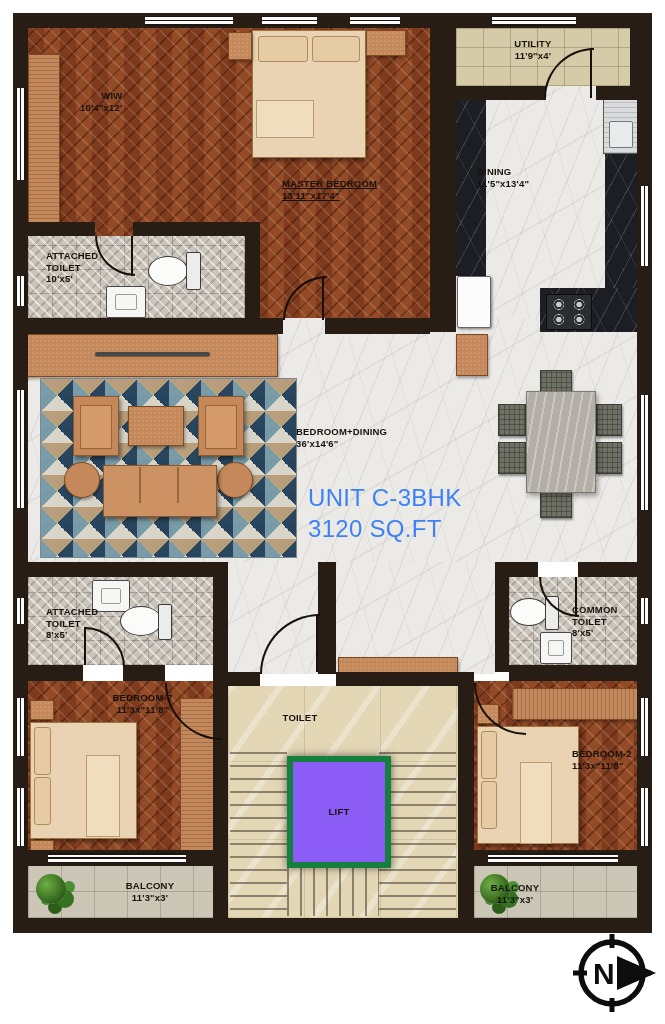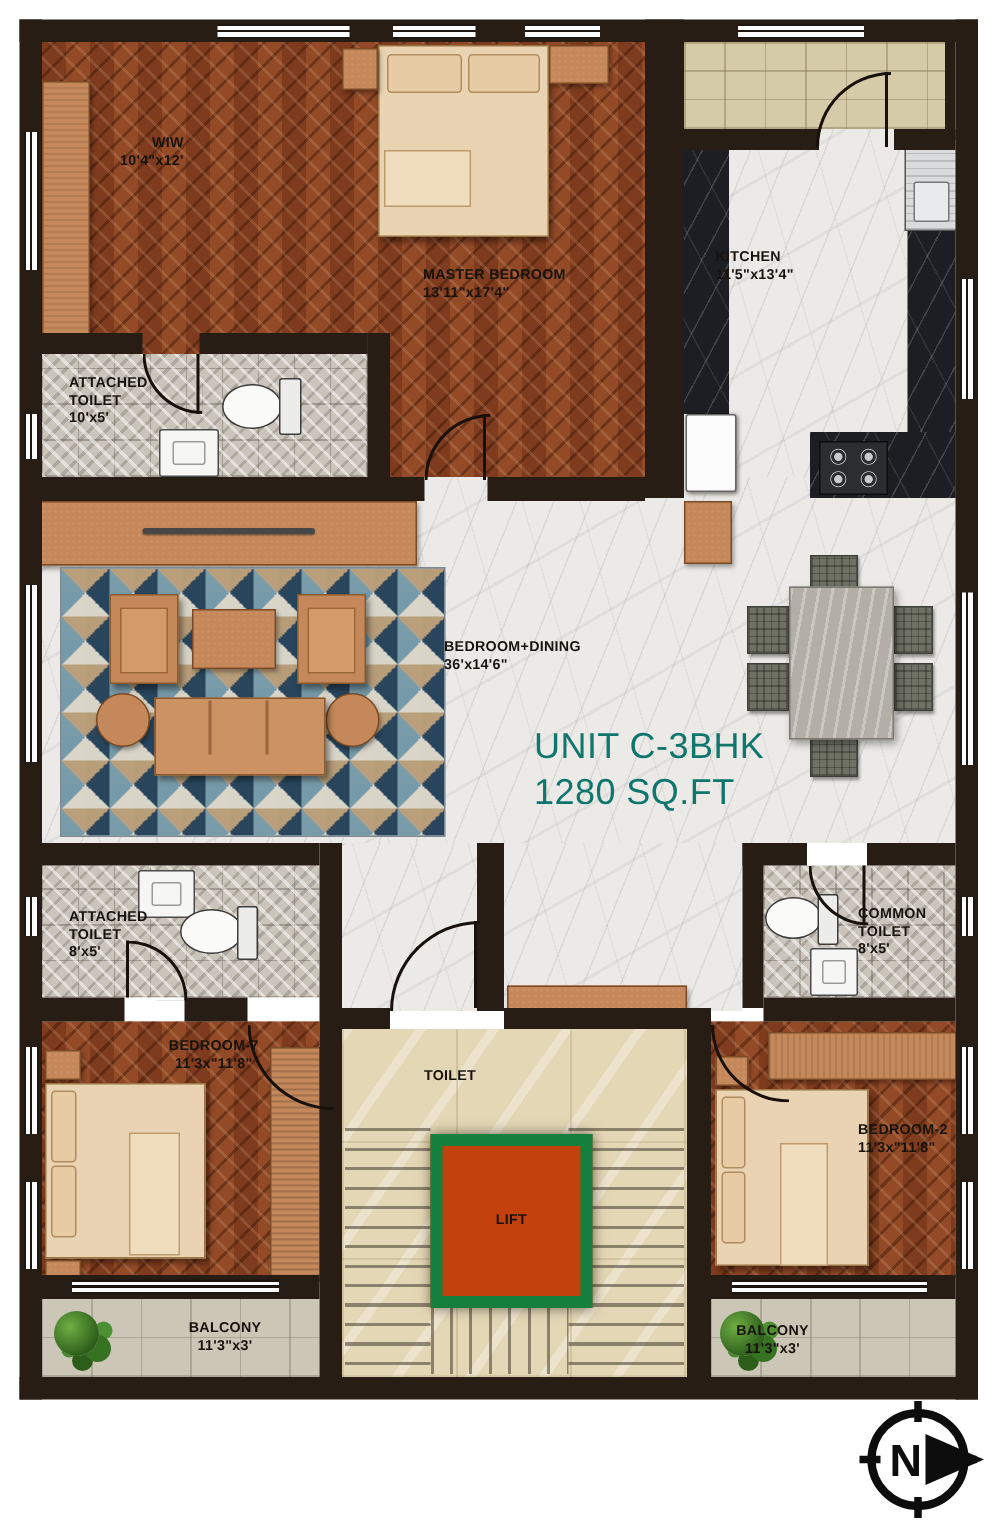--- a/index.html
+++ b/index.html
@@ -43,21 +43,21 @@
   .arc{position:absolute;border:0 solid #17100b;}
   .arc-tl{border-top:2px solid #17100b;border-left:2px solid #17100b;border-radius:100% 0 0 0;}
   .arc-tr{border-top:2px solid #17100b;border-right:2px solid #17100b;border-radius:0 100% 0 0;}
   .arc-bl{border-bottom:2px solid #17100b;border-left:2px solid #17100b;border-radius:0 0 0 100%;}
   .leaf{position:absolute;background:#17100b;}
   .lbl{position:absolute;color:#17120c;font-weight:bold;font-size:9.5px;line-height:11.5px;letter-spacing:.2px;white-space:nowrap;}
   .lbl span{display:block;}
   .wrap{white-space:normal;}
   .center{text-align:center;}
   .right{}
-  .big{position:absolute;color:#0f766e;font-size:24px;line-height:31px;letter-spacing:.3px;margin-left:48px;}
+  .big{position:absolute;color:#3b82f6;font-size:24px;line-height:31px;letter-spacing:.3px;}
   .big span{display:block;}
   .wc-bowl{position:absolute;background:#fbfbf9;border:1.5px solid #3c3c3c;border-radius:50%;}
   .wc-tank{position:absolute;background:#ececea;border:1.5px solid #3c3c3c;border-radius:2px;}
   .sink{position:absolute;background:#f6f6f4;border:1.5px solid #4a4a4a;border-radius:2px;}
   .sink::after{content:"";position:absolute;inset:22% 22%;border:1px solid #9a9a9a;border-radius:2px;}
   .ksink{position:absolute;background:#d9dbdc;border:1px solid #555;background-image:
     repeating-linear-gradient(0deg, rgba(0,0,0,.14) 0 1px, transparent 1px 5px);}
   .ksink::after{content:"";position:absolute;left:15%;right:15%;bottom:8%;height:42%;background:#e8eaeb;border:1px solid #777;border-radius:2px;}
   .fridge{position:absolute;background:#fcfcfc;border:1px solid #666;border-radius:2px;box-shadow:1px 1px 3px rgba(0,0,0,.5);}
   .stove{position:absolute;background:#2b2d31;border:1px solid #0c0c0c;background-image:
@@ -73,21 +73,21 @@
   .seatline{position:absolute;background:rgba(110,65,25,.55);}
   .chairplan{position:absolute;background:#c5885a;border:1.5px solid #8a5a2e;box-shadow:2px 3px 4px rgba(0,0,0,.45);}
   .chairplan::after{content:"";position:absolute;inset:8px 6px 6px 6px;background:#d49a6a;border:1px solid #9a6634;}
   .dtable{position:absolute;background:#b3aea6;border:1px solid #7e7a73;box-shadow:2px 3px 5px rgba(0,0,0,.35);background-image:
     repeating-linear-gradient(100deg, rgba(255,255,255,.3) 0 2px, transparent 2px 9px);}
   .dchair{position:absolute;background:#6e7163;border:1px solid #3d4036;box-shadow:1px 2px 2px rgba(0,0,0,.4);background-image:
     repeating-linear-gradient(0deg, rgba(0,0,0,.25) 0 1px, transparent 1px 5px),
     repeating-linear-gradient(90deg, rgba(0,0,0,.25) 0 1px, transparent 1px 5px);}
   .stairs-h{position:absolute;background:repeating-linear-gradient(180deg, rgba(66,59,46,.55) 0 2px, transparent 2px 13px);}
   .stairs-v{position:absolute;background:repeating-linear-gradient(90deg, rgba(66,59,46,.55) 0 2px, transparent 2px 13px);}
-  .lift{position:absolute;background:#c2410c;border:8px solid #15803d;box-shadow:0 0 8px rgba(0,0,0,.55);
+  .lift{position:absolute;background:#8b5cf6;border:6px solid #15803d;box-shadow:0 0 8px rgba(0,0,0,.55);
         display:flex;align-items:center;justify-content:center;text-align:center;}
   .plant{position:absolute;width:30px;height:30px;border-radius:50%;
     background:radial-gradient(circle at 35% 35%, #6fae44, #2c5e1a 72%);
     box-shadow:14px 10px 0 -6px #357322, 4px 18px 0 -8px #2c5e1a, 18px -2px 0 -9px #4c8f33, -5px 11px 0 -10px #49862e;}
   .tv{position:absolute;background:#474747;border-radius:2px;box-shadow:0 1px 1px rgba(0,0,0,.4);}
 </style>
 </head>
 <body>
 
 <div class="stage">
@@ -239,39 +239,43 @@
   <div class="leaf" style="left:84px;top:627px;width:2px;height:38px;"></div>
   <div class="arc arc-bl" style="left:539px;top:577px;width:38px;height:38px;"></div>
   <div class="leaf" style="left:575px;top:577px;width:2px;height:40px;"></div>
   <div class="arc arc-bl" style="left:165px;top:683px;width:55px;height:55px;"></div>
   <div class="arc arc-bl" style="left:474px;top:683px;width:50px;height:50px;"></div>
 
   <div class="lbl" style="left:80px;top:90px;text-align:right;">
     <span>WIW</span>
     <span>10'4"x12'</span>
   </div>
-  <div class="lbl" style="left:282px;top:178px;">
+  <div class="lbl" style="left:282px;top:178px;text-decoration:underline;">
     <span>MASTER BEDROOM</span>
     <span>13'11"x17'4"</span>
   </div>
+  <div class="lbl center" style="left:468px;top:38px;width:130px;">
+    <span>UTILITY</span>
+    <span>11'9"x4'</span>
+  </div>
   <div class="lbl" style="left:477px;top:166px;">
-    <span>KITCHEN</span>
+    <span>DINING</span>
     <span>11'5"x13'4"</span>
   </div>
   <div class="lbl wrap" style="left:46px;top:250px;width:64px;">
     <span>ATTACHED TOILET</span>
     <span>10'x5'</span>
   </div>
   <div class="lbl" style="left:296px;top:426px;">
     <span>BEDROOM+DINING</span>
     <span>36'x14'6"</span>
   </div>
   <div class="big" style="left:308px;top:482px;">
     <span>UNIT C-3BHK</span>
-    <span>1280 SQ.FT</span>
+    <span>3120 SQ.FT</span>
   </div>
   <div class="lbl wrap" style="left:46px;top:606px;width:64px;">
     <span>ATTACHED TOILET</span>
     <span>8'x5'</span>
   </div>
   <div class="lbl wrap right" style="left:572px;top:604px;width:58px;">
     <span>COMMON TOILET</span>
     <span>8'x5'</span>
   </div>
   <div class="lbl center" style="left:95px;top:692px;width:95px;">

